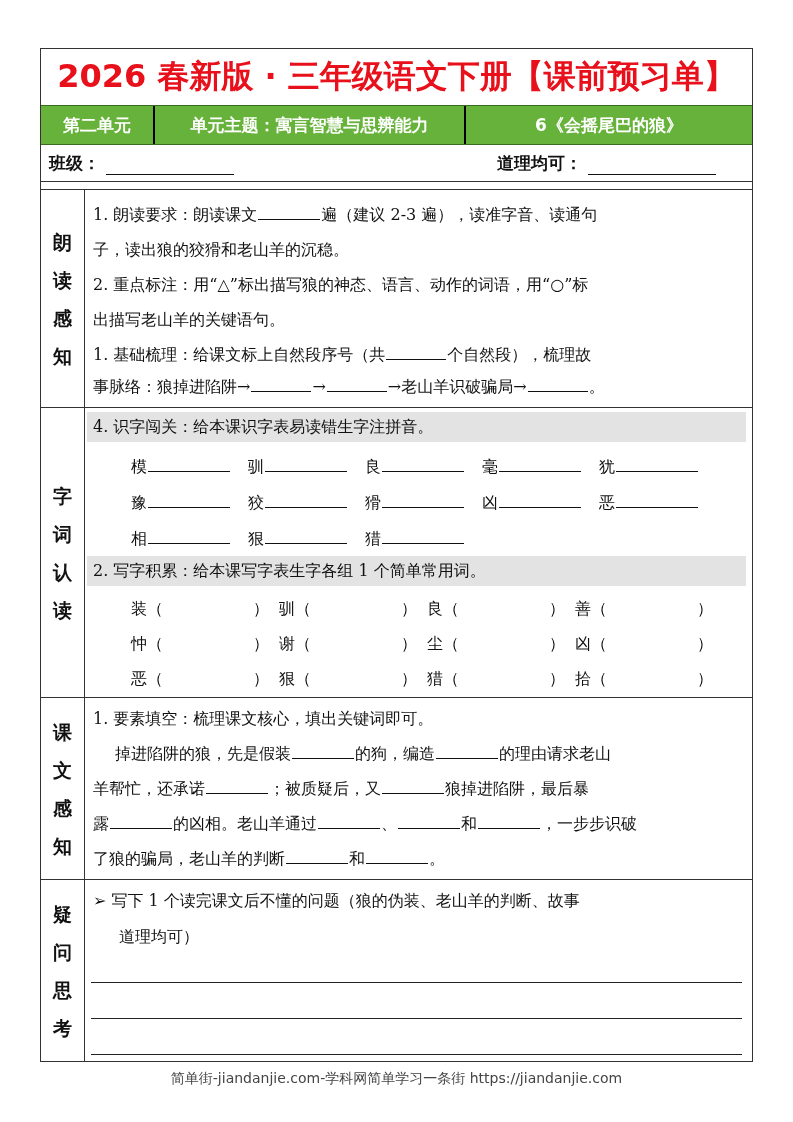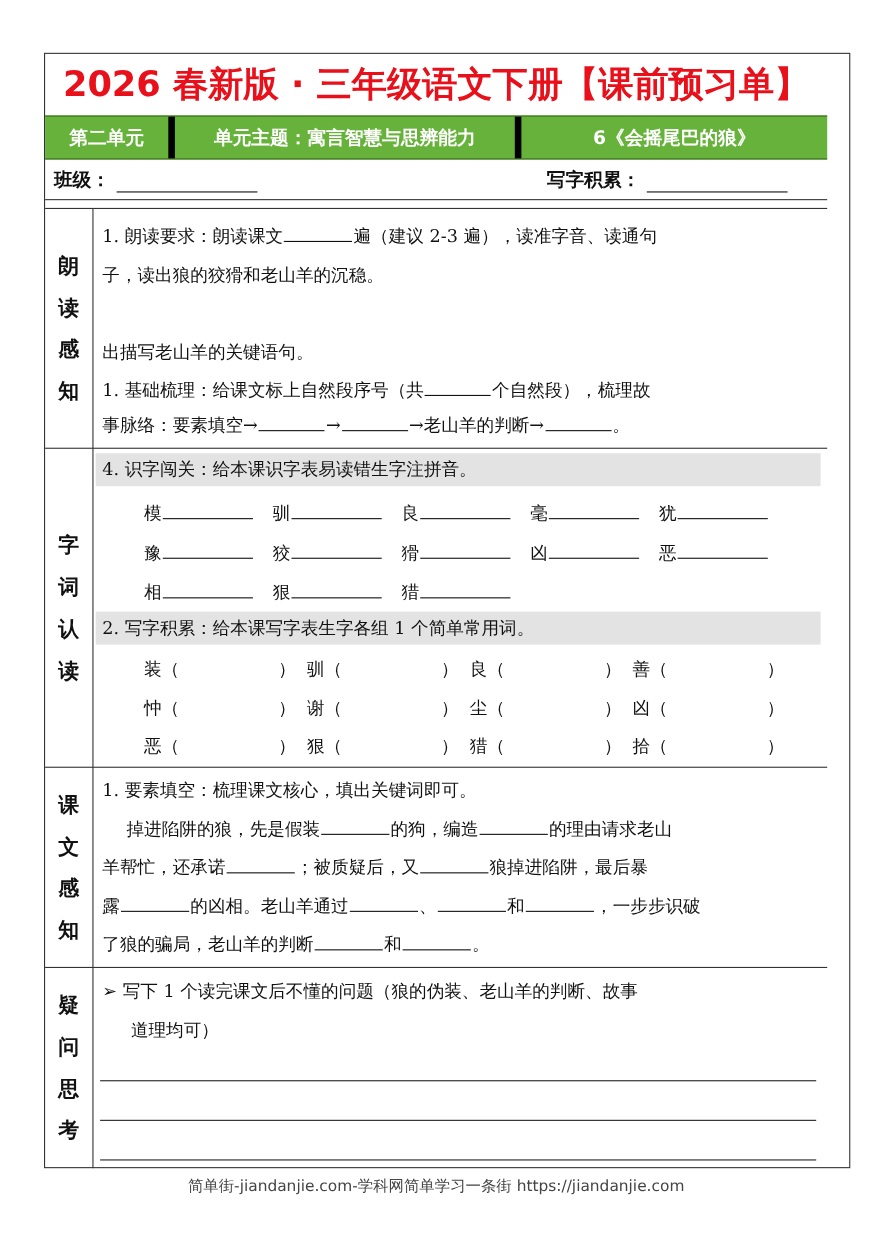--- a/index.html
+++ b/index.html
@@ -1,21 +1,21 @@
 <!DOCTYPE html>
 <html><head>
 <meta charset="utf-8">
 <style>
   html, body { margin: 0; padding: 0; background: #ffffff; }
   body { width: 793px; height: 1122px; position: relative; font-family: "DejaVu Sans", sans-serif; color: #111; }
-  .sheet { position: absolute; left: 40px; top: 48px; width: 711px; height: 1012px; border: 1.5px solid #333; padding-left: 20px; }
+  .sheet { position: absolute; left: 40px; top: 48px; width: 711px; height: 1012px; border: 1.5px solid #333; }
   .title-row { position: absolute; left: 0; top: 0; width: 711px; height: 56px; display: flex; align-items: center; justify-content: center; }
   .title { color: #e8101a; font-weight: bold; font-size: 32px; letter-spacing: 0px; white-space: nowrap; font-family: "DejaVu Sans", sans-serif; }
   .green-row { position: absolute; left: 0; top: 56px; width: 711px; height: 38px; background: #66b23a; border-top: 1.5px solid #3b6b1f; border-bottom: 1.5px solid #3b6b1f; display: flex; }
-  .green-cell { color: #fff; font-weight: bold; font-size: 17px; display: flex; align-items: center; justify-content: center; border-right: 6px solid #000000; white-space: nowrap; }
+  .green-cell { color: #fff; font-weight: bold; font-size: 17px; display: flex; align-items: center; justify-content: center; border-right: 2px solid #000000; white-space: nowrap; }
   .green-cell:last-child { border-right: none; }
   .info-row { position: absolute; left: 0; top: 96px; width: 711px; height: 36px; display: flex; align-items: center; border-bottom: 1.5px solid #333; }
   .info-item { display: flex; align-items: flex-end; font-weight: bold; font-size: 17px; }
   .info-line { display: inline-block; border-bottom: 1.5px solid #111; height: 18px; margin-left: 6px; }
   .section { position: absolute; left: 0; width: 711px; border-top: 1.5px solid #333; }
   .sec-label { position: absolute; left: 0; top: 0; bottom: 0; width: 43px; border-right: 1.5px solid #333; display: flex; flex-direction: column; align-items: center; justify-content: center; }
   .sec-label span { display: block; font-weight: bold; font-size: 19px; line-height: 38px; }
   .sec-body { position: absolute; left: 44px; right: 0; top: 0; bottom: 0; font-family: "DejaVu Serif", serif; font-size: 16px; }
   .line { position: absolute; left: 8px; right: 6px; height: 34px; line-height: 34px; white-space: nowrap; }
   .blank { display: inline-block; border-bottom: 1.5px solid #111; height: 20px; vertical-align: baseline; margin: 0 1px; }
@@ -40,43 +40,44 @@
     <div class="green-cell" style="width:309px">单元主题：寓言智慧与思辨能力</div>
     <div class="green-cell" style="flex:1">6《会摇尾巴的狼》</div>
   </div>
 
   <div class="info-row">
     <div class="info-item" style="position:absolute;left:8px">
       <span>班级：</span>
       <span class="info-line" style="width:128px"></span>
     </div>
     <div class="info-item" style="position:absolute;left:456px">
-      <span>写字积累：</span>
+      <span>道理均可：</span>
       <span class="info-line" style="width:128px"></span>
     </div>
   </div>
 
   <div class="section" style="top:140px;height:218px">
     <div class="sec-label">
       <span>朗</span>
       <span>读</span>
       <span>感</span>
       <span>知</span>
     </div>
     <div class="sec-body">
       <div class="line" style="top:8px">
         <span>1. 朗读要求：朗读课文</span><span class="blank" style="width:62px"></span><span>遍（建议 2-3 遍），读准字音、读通句</span>
       </div>
       <div class="line" style="top:43px">子，读出狼的狡猾和老山羊的沉稳。</div>
+      <div class="line" style="top:78px">2. 重点标注：用“△”标出描写狼的神态、语言、动作的词语，用“○”标</div>
       <div class="line" style="top:113px">出描写老山羊的关键语句。</div>
       <div class="line" style="top:148px">
         <span>1. 基础梳理：给课文标上自然段序号（共</span><span class="blank" style="width:60px"></span><span>个自然段），梳理故</span>
       </div>
       <div class="line" style="top:180px">
-        <span>事脉络：要素填空→</span><span class="blank" style="width:60px"></span><span>→</span><span class="blank" style="width:60px"></span><span>→老山羊的判断→</span><span class="blank" style="width:60px"></span><span>。</span>
+        <span>事脉络：狼掉进陷阱→</span><span class="blank" style="width:60px"></span><span>→</span><span class="blank" style="width:60px"></span><span>→老山羊识破骗局→</span><span class="blank" style="width:60px"></span><span>。</span>
       </div>
     </div>
   </div>
 
   <div class="section" style="top:358px;height:290px">
     <div class="sec-label">
       <span>字</span>
       <span>词</span>
       <span>认</span>
       <span>读</span>

